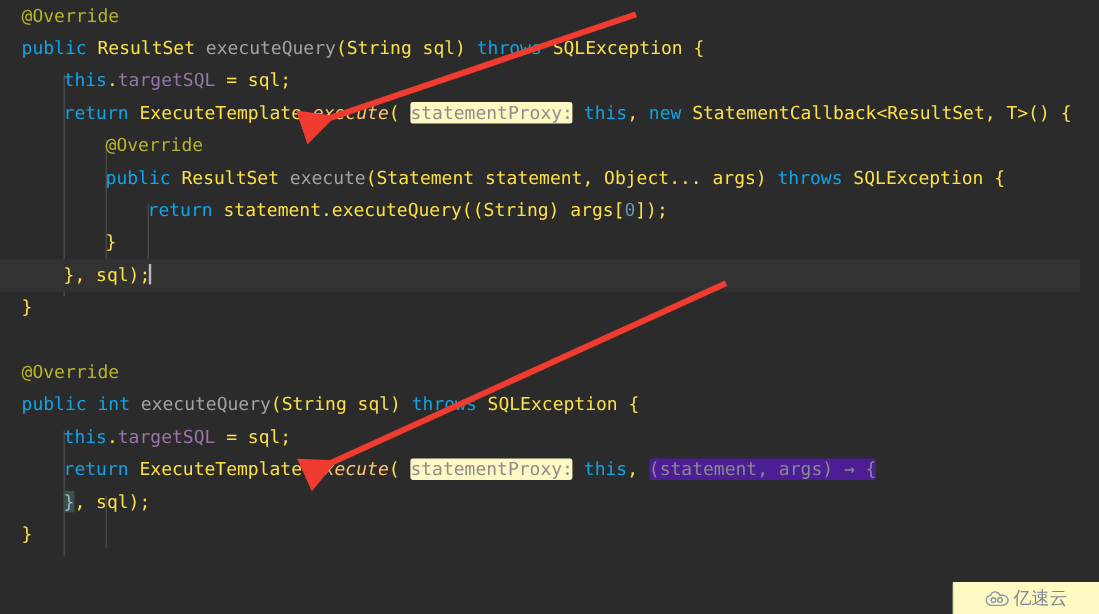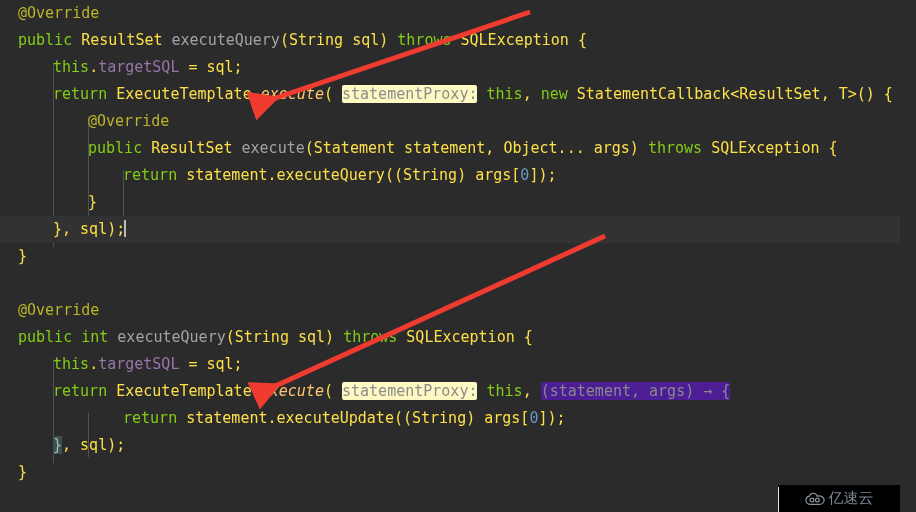--- a/index.html
+++ b/index.html
@@ -31,21 +31,21 @@
     white-space: pre;
     color: #a9b7c6;
     padding-left: 18px;
     box-sizing: border-box;
   }
   .line.current {
     background: #323232;
   }
 
   
-  .kw       { color: #84cc16; }
+  .kw       { color: #0ea5e9; }
   .anno     { color: #bbb529; }
   .meth     { color: #a3a3a3; }
   .methi    { color: #ffc66d; font-style: italic; }
   .field    { color: #9876aa; }
   .num      { color: #6897bb; }
   .plain    { color: #fde047; }
   .type     { color: #fde047; }
   .hint     { color: #8c8c8c; background: #fef9c3; border-radius: 2px; }
   .lambda   { color: #8a8a8a; background: #4c1d95; border-radius: 2px; }
   .bracehl  { background: #3b514d; }
@@ -71,25 +71,25 @@
   #arrows {
     position: absolute;
     left: 0; top: 0;
     width: 916px; height: 512px;
     pointer-events: none;
   }
 
   
   #watermark {
     position: absolute;
-    right: 16px;
+    right: 0;
     bottom: 0;
     width: 122px;
     height: 27px;
-    background: #000000;
+    background: #fef9c3;
     display: flex;
     align-items: center;
     justify-content: center;
     gap: 4px;
   }
   #watermark .wm-text {
     font-family: "DejaVu Sans", "Liberation Sans", sans-serif;
     font-size: 15px;
     color: #7b8794;
     letter-spacing: 0px;
@@ -123,21 +123,20 @@
       <div class="line"><span style="display: inline-block; width: 70px;"></span><span class="kw">public</span><span class="plain"> </span><span class="type">ResultSet</span><span class="plain"> </span><span class="meth">execute</span><span class="plain">(Statement statement, Object... args) </span><span class="kw">throws</span><span class="plain"> SQLException {</span></div>
       <div class="line"><span style="display: inline-block; width: 105px;"></span><span class="kw">return</span><span class="plain"> statement.executeQuery((String) args[</span><span class="num">0</span><span class="plain">]);</span></div>
       <div class="line"><span style="display: inline-block; width: 70px;"></span><span class="plain">}</span></div>
       <div class="line current"><span style="display: inline-block; width: 35px;"></span><span class="plain">}, sql);</span><span class="caret"></span></div>
       <div class="line"><span style="display: inline-block; width: 0px;"></span><span class="plain">}</span></div>
       <div class="line"><span style="display: inline-block; width: 0px;"></span></div>
       <div class="line"><span style="display: inline-block; width: 0px;"></span><span class="anno">@Override</span></div>
       <div class="line"><span style="display: inline-block; width: 0px;"></span><span class="kw">public</span><span class="plain"> </span><span class="kw">int</span><span class="plain"> </span><span class="meth">executeQuery</span><span class="plain">(String sql) </span><span class="kw">throws</span><span class="plain"> SQLException {</span></div>
       <div class="line"><span style="display: inline-block; width: 35px;"></span><span class="kw">this</span><span class="plain">.</span><span class="field">targetSQL</span><span class="plain"> = sql;</span></div>
       <div class="line"><span style="display: inline-block; width: 35px;"></span><span class="kw">return</span><span class="plain"> ExecuteTemplate.</span><span class="methi">execute</span><span class="plain">( </span><span class="hint">statementProxy:</span><span class="plain"> </span><span class="kw">this</span><span class="plain">, </span><span class="lambda">(statement, args) → {</span></div>
-      <div class="line"><span style="display: inline-block; width: 105px;"></span><span class="kw">return</span><span class="plain"> statement.executeUpdate((String) args[</span><span class="num">0</span><span class="plain">]);</span></div>
       <div class="line"><span style="display: inline-block; width: 35px;"></span><span class="bracehl">}</span><span class="plain">, sql);</span></div>
       <div class="line"><span style="display: inline-block; width: 0px;"></span><span class="plain">}</span></div>
     </div>
 
   <svg id="arrows" viewBox="0 0 916 512">
     <defs>
       <marker id="ah" markerWidth="6" markerHeight="6" refX="4.6" refY="3" orient="auto" markerUnits="strokeWidth">
         <path d="M6,0 L6,6 L0,3 z" fill="#f03b30"></path>
       </marker>
     </defs>

